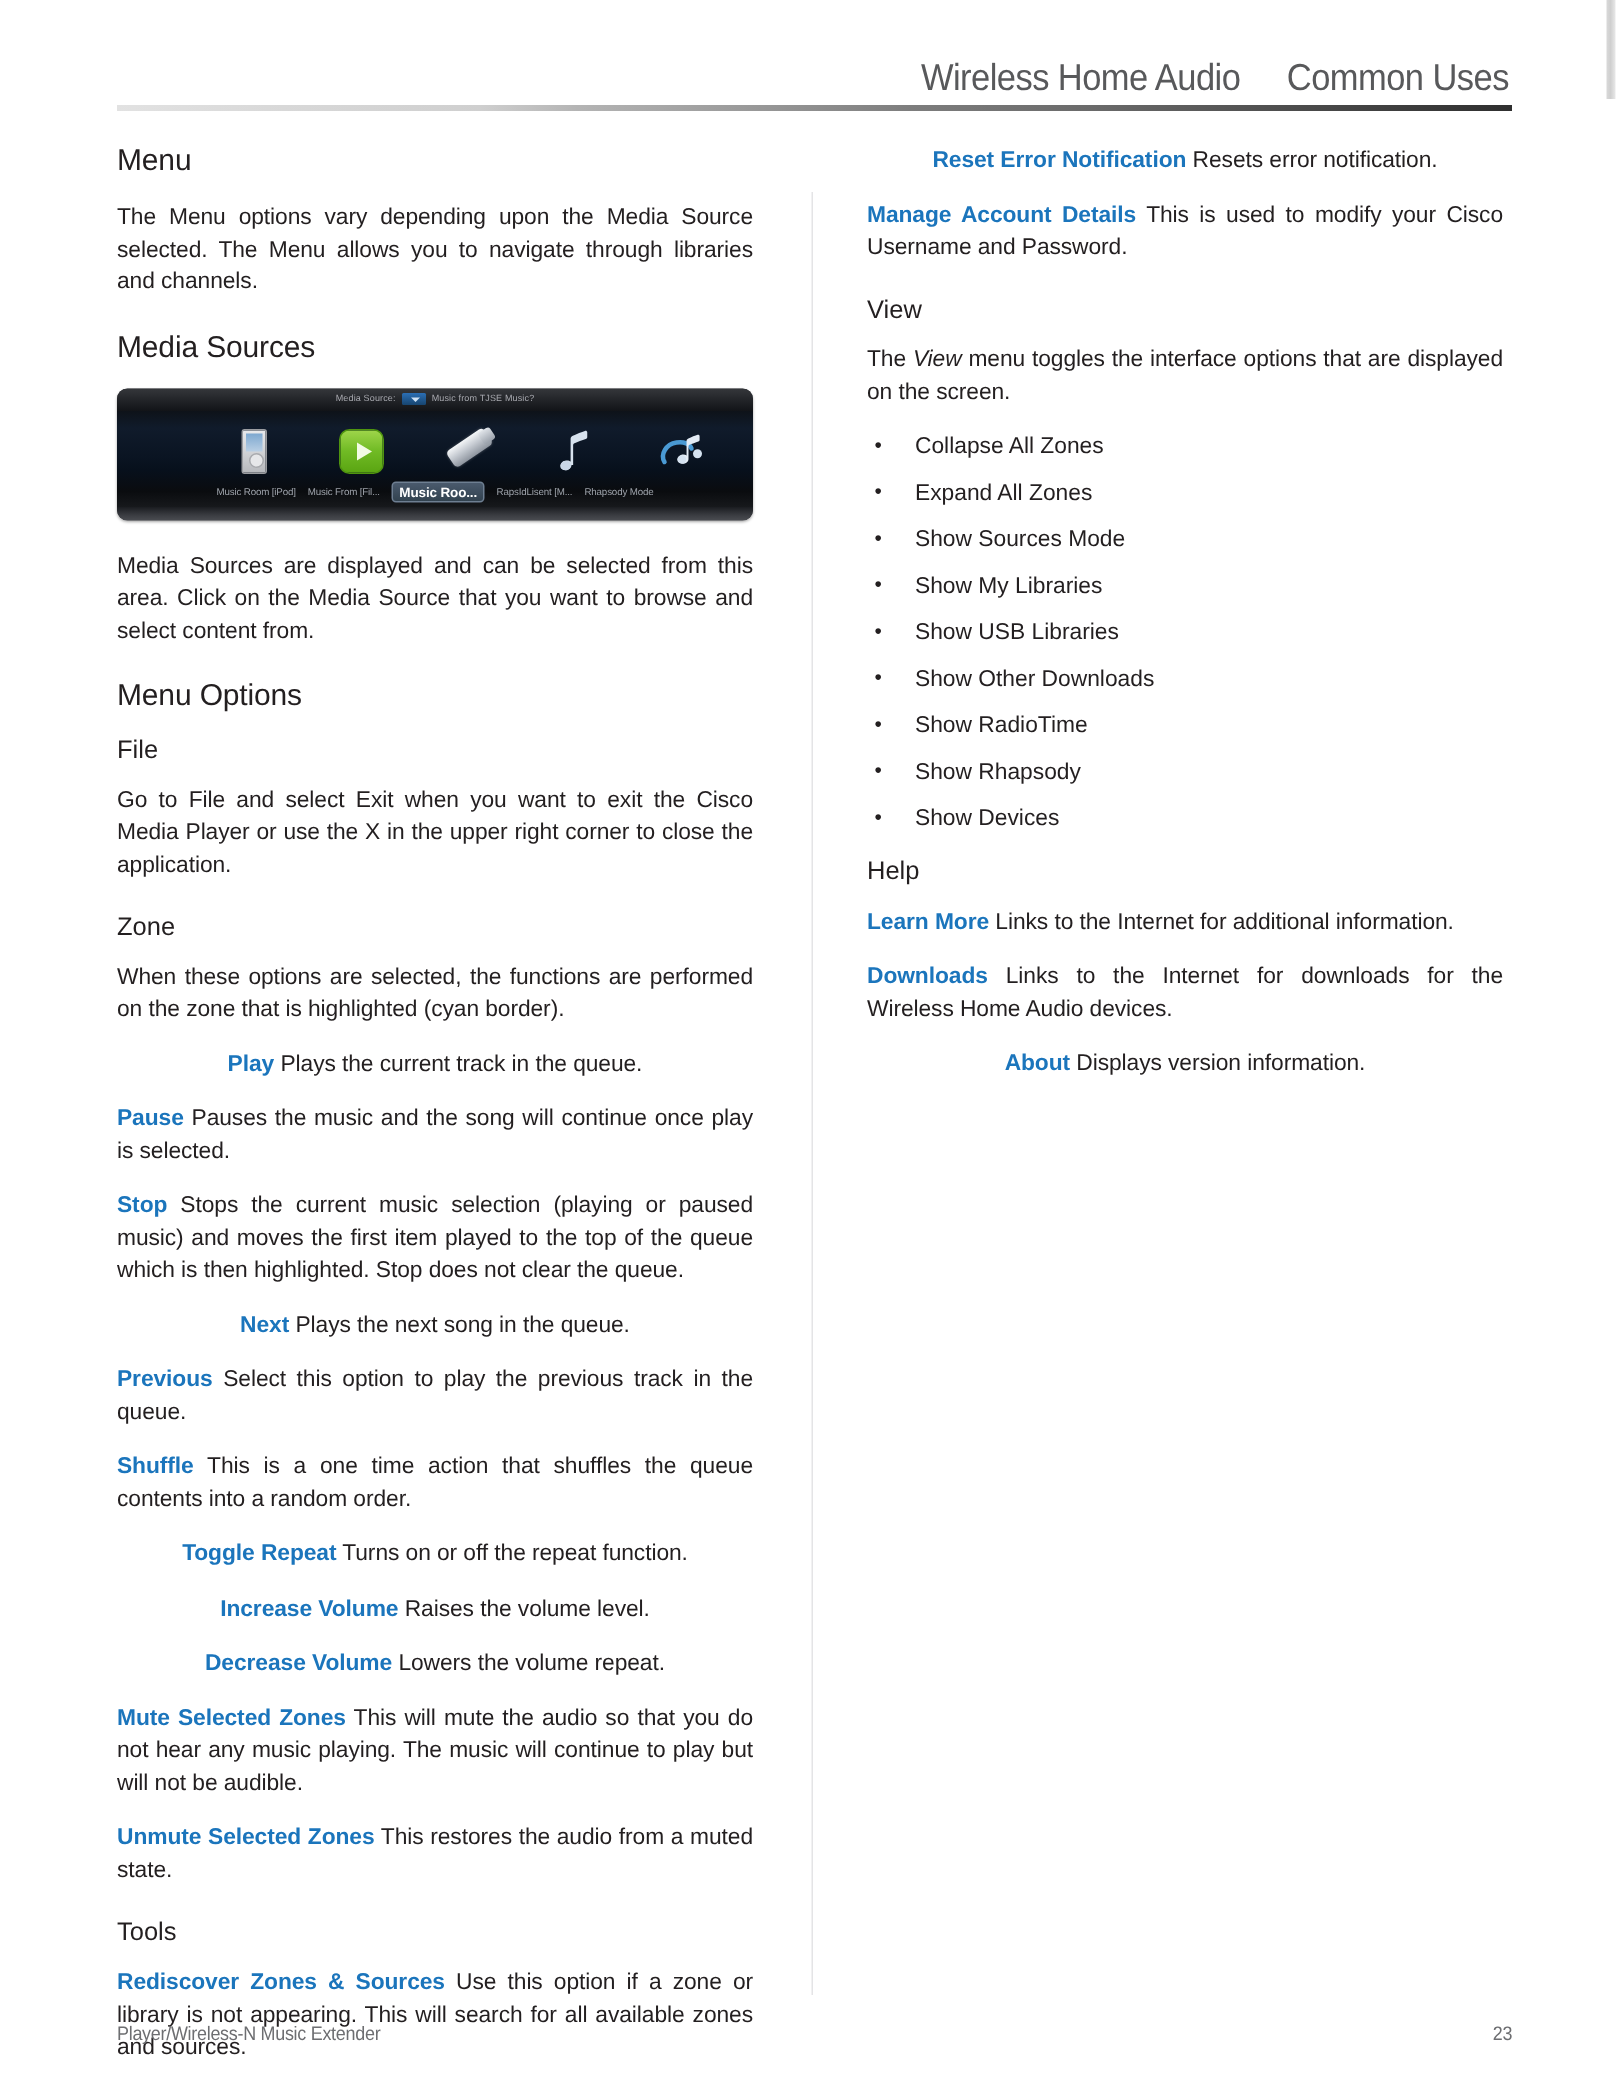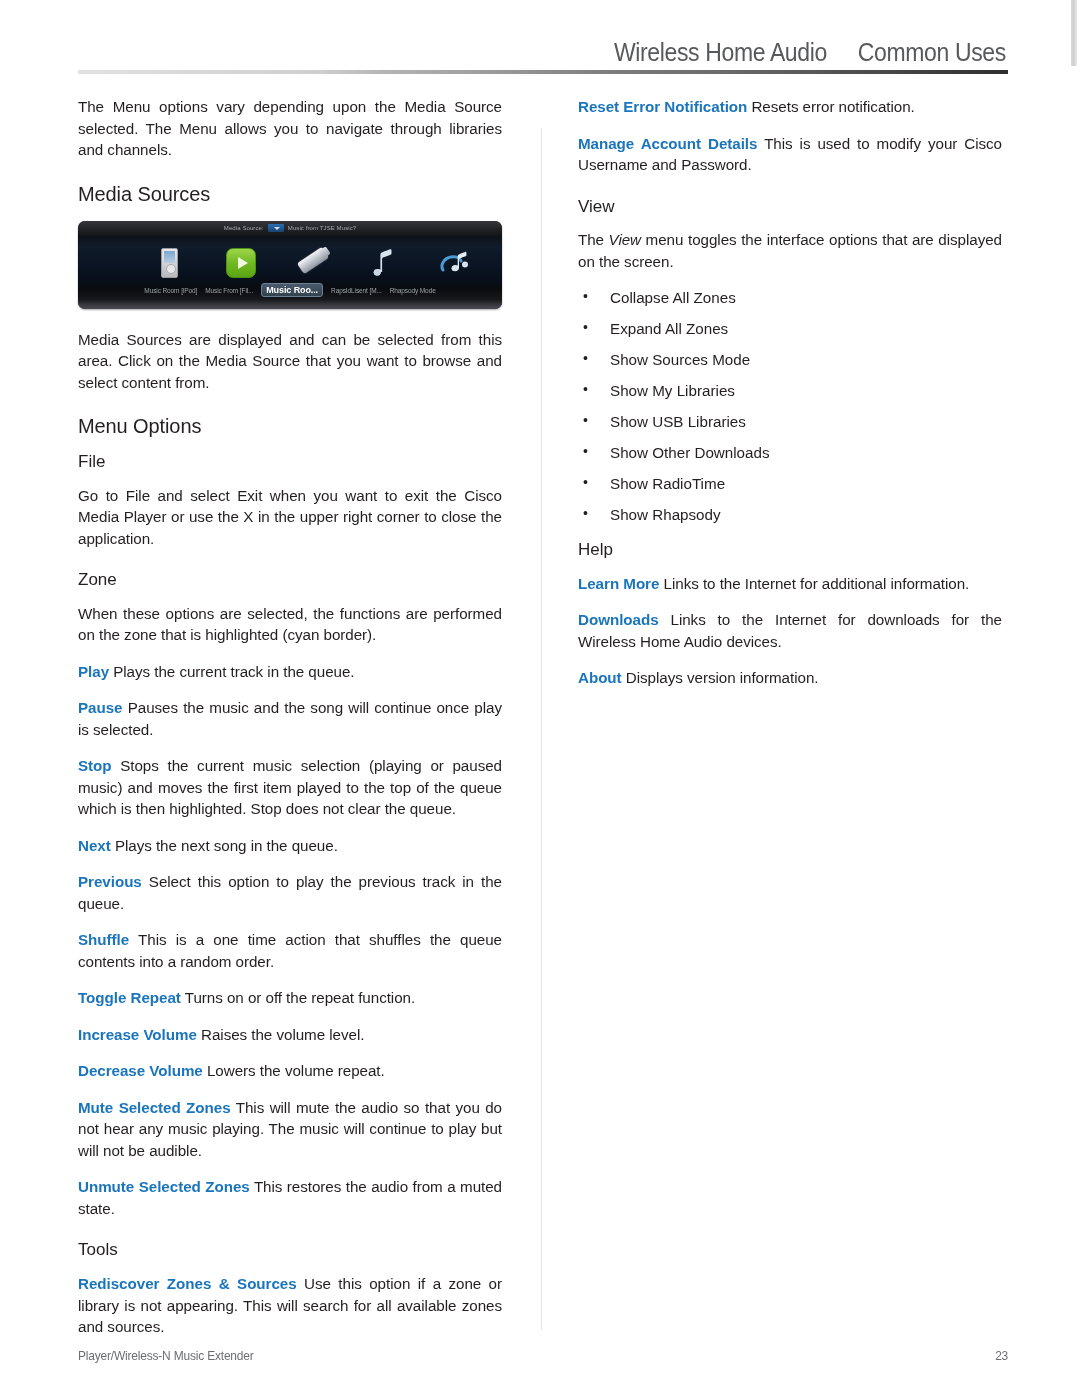--- a/index.html
+++ b/index.html
@@ -105,21 +105,21 @@
     line-height: 1.1;
   }
   p.body {
     font-size: 15.2px;
     line-height: 21.5px;
     margin: 0 0 15px 0;
     text-align: justify;
     color: #231f20;
     letter-spacing: -0.05px;
   }
-  p.body.flush { text-align: left; }
+  p.body.flush { text-align: center; }
   p.last { margin-bottom: 22px; }
   .term {
     color: #1b75bc;
     font-weight: bold;
   }
   .ital { font-style: italic; }
 
   
   ul.bullets {
     list-style: none;
@@ -359,20 +359,21 @@
 <div class="header">
   <div class="header-title">Wireless Home Audio</div>
   <div class="header-section">Common Uses</div>
 </div>
 <div class="header-rule"></div>
 
 <div class="col-divider"></div>
 
 <div class="col col-left">
 
+  <h2 class="sec">Menu</h2>
   <p class="body last">The Menu options vary depending upon the Media Source selected. The Menu allows you to navigate through libraries and channels.</p>
 
   <h2 class="sec">Media Sources</h2>
 
   <div class="figure">
     <div class="ms-bar">
 
       <div class="ms-topbar">
         <span class="ms-toplabel">Media Source:</span>
         <span class="ms-dropdown"></span>
@@ -503,20 +504,21 @@
 
   <ul class="bullets">
     <li>Collapse All Zones</li>
     <li>Expand All Zones</li>
     <li>Show Sources Mode</li>
     <li>Show My Libraries</li>
     <li>Show USB Libraries</li>
     <li>Show Other Downloads</li>
     <li>Show RadioTime</li>
     <li>Show Rhapsody</li>
+    <li>Show Devices</li>
   </ul>
 
   <h3 class="sub">Help</h3>
 
   <p class="body">
     <span class="term">Learn More</span>  
     <span>Links to the Internet for additional information.</span>
   </p>
   <p class="body">
     <span class="term">Downloads</span>  

